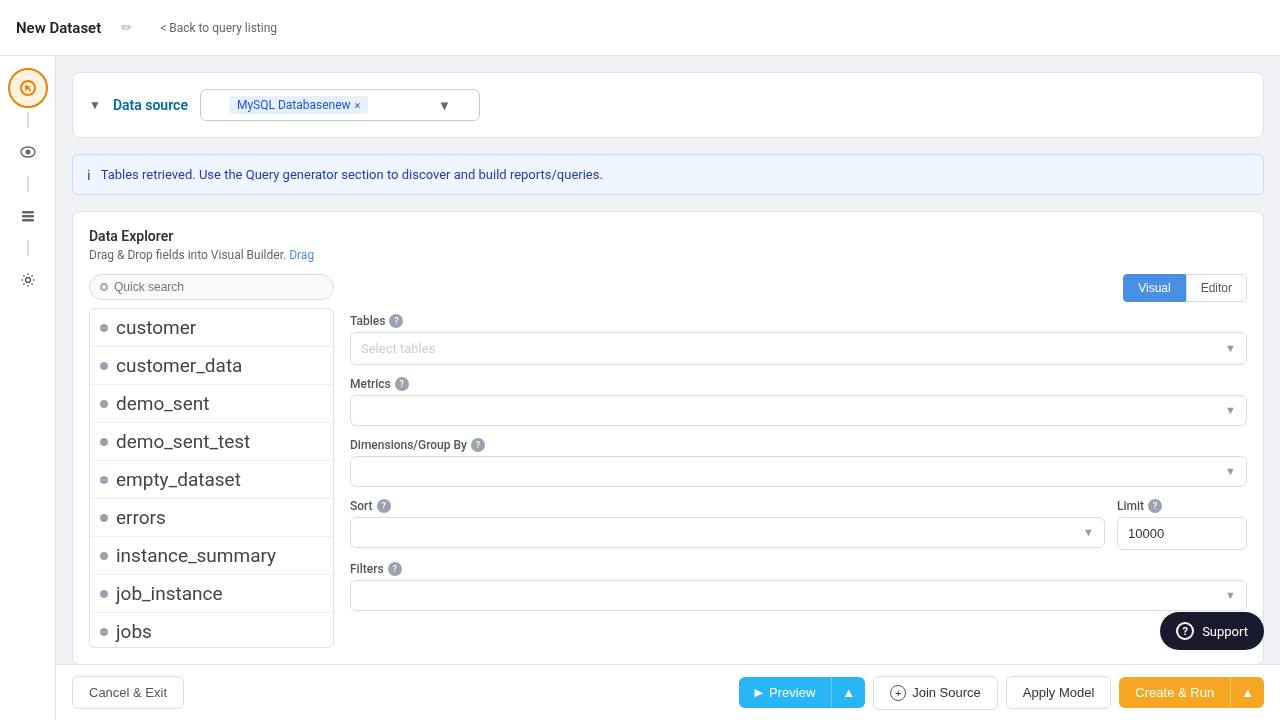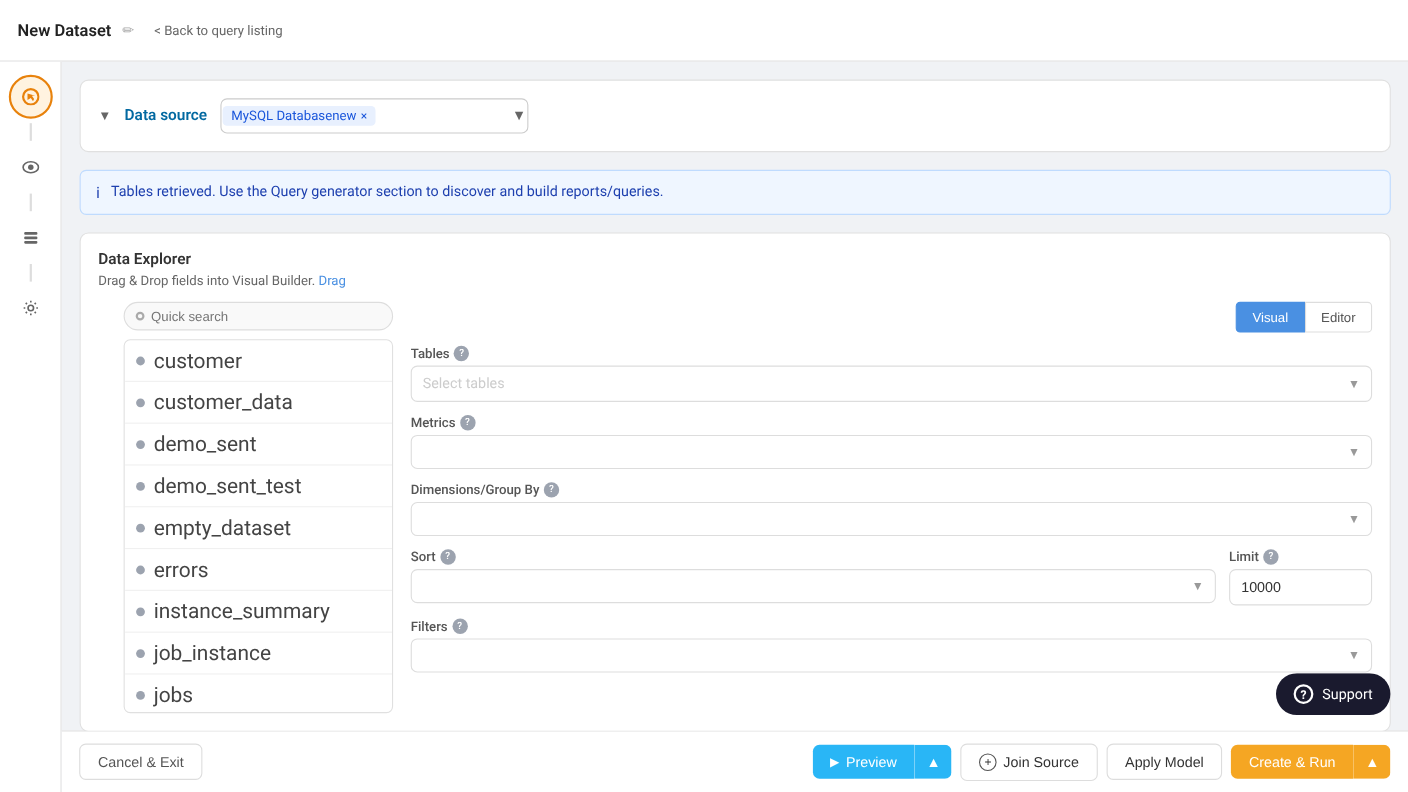--- a/index.html
+++ b/index.html
@@ -1,21 +1,21 @@
 <!DOCTYPE html>
 <html><head>
   <meta charset="utf-8">
   <style>
     * { box-sizing: border-box; margin: 0; padding: 0; }
     body { font-family: -apple-system, BlinkMacSystemFont, 'Segoe UI', Roboto, sans-serif; font-size: 13px; background: #f0f2f5; color: #333; height: 720px; overflow: hidden; }
 
     .app-container { display: flex; flex-direction: column; height: 720px; }
 
     
-    .top-header { background: #fff; border-bottom: 1px solid #e0e0e0; padding: 8px 16px; display: flex; align-items: center; gap: 10px; height: 56px; }
+    .top-header { background: #fff; border-bottom: 1px solid #e0e0e0; padding: 8px 16px; display: flex; align-items: center; gap: 20px; height: 56px; }
     .dataset-title { font-size: 15px; font-weight: 600; color: #222; }
     .edit-icon { color: #aaa; cursor: pointer; font-size: 13px; }
     .back-link { font-size: 12px; color: #666; cursor: pointer; display: flex; align-items: center; gap: 4px; }
 
     
     .main-layout { display: flex; flex: 1; overflow: hidden; }
 
     
     .icon-sidebar { width: 56px; background: #fff; border-right: 1px solid #e0e0e0; display: flex; flex-direction: column; align-items: center; padding-top: 12px; gap: 4px; }
     .sidebar-icon-btn { width: 40px; height: 40px; border-radius: 50%; border: none; background: transparent; cursor: pointer; display: flex; align-items: center; justify-content: center; color: #666; font-size: 16px; transition: background 0.2s; }
@@ -28,36 +28,36 @@
     
     .scroll-content { flex: 1; overflow-y: auto; padding: 16px; }
 
     
     .section-card { background: #fff; border-radius: 8px; border: 1px solid #e0e0e0; margin-bottom: 16px; padding: 16px; }
     .section-chevron { color: #666; font-size: 12px; cursor: pointer; }
     .section-title { font-size: 14px; font-weight: 600; color: #0369a1; }
 
     .datasource-row { display: flex; align-items: center; gap: 12px; }
 
-    .tag-select { display: flex; align-items: center; border: 1px solid #ccc; border-radius: 6px; padding: 6px 1px; background: #fff; min-width: 280px; cursor: pointer; gap: 6px; }
+    .tag-select { display: flex; align-items: center; border: 1px solid #ccc; border-radius: 6px; padding: 6px 28px; background: #fff; min-width: 280px; cursor: pointer; gap: 6px; }
     .tag { background: #e8f0fe; color: #1a56db; padding: 2px 8px; border-radius: 4px; font-size: 12px; display: flex; align-items: center; gap: 4px; }
     .tag-remove { cursor: pointer; color: #1a56db; font-size: 11px; }
     .tag-select-arrow { margin-left: auto; color: #666; }
 
     
     .info-banner { background: #eff6ff; border: 1px solid #bfdbfe; border-radius: 6px; padding: 10px 14px; display: flex; align-items: center; gap: 10px; color: #1e40af; font-size: 13px; margin-bottom: 16px; }
     .info-icon { font-size: 14px; }
 
     
     .explorer-section { background: #fff; border-radius: 8px; border: 1px solid #e0e0e0; padding: 16px; }
     .explorer-title { font-size: 14px; font-weight: 600; color: #333; margin-bottom: 4px; }
     .explorer-subtitle { font-size: 12px; color: #666; margin-bottom: 12px; }
     .explorer-subtitle a { color: #4a90e2; text-decoration: none; }
 
-    .explorer-body { display: flex; gap: 16px; margin-left: 23px; }
+    .explorer-body { display: flex; gap: 16px; }
 
     
     .table-list-panel { width: 245px; flex-shrink: 0; }
     .search-box { display: flex; align-items: center; border: 1px solid #ddd; border-radius: 20px; padding: 5px 10px; background: #f9f9f9; margin-bottom: 8px; gap: 6px; }
     .search-dot { width: 8px; height: 8px; border-radius: 50%; border: 2px solid #aaa; flex-shrink: 0; }
     .search-input { border: none; background: transparent; font-size: 12px; color: #888; outline: none; flex: 1; }
 
     .table-list { border: 1px solid #e0e0e0; border-radius: 6px; overflow-y: auto; max-height: 340px; }
     .table-item { display: flex; align-items: center; gap: 8px; padding: 7px 10px; cursor: pointer; border-bottom: 1px solid #f0f0f0; font-size: 19px; color: #444; }
     .table-item:last-child { border-bottom: none; }

